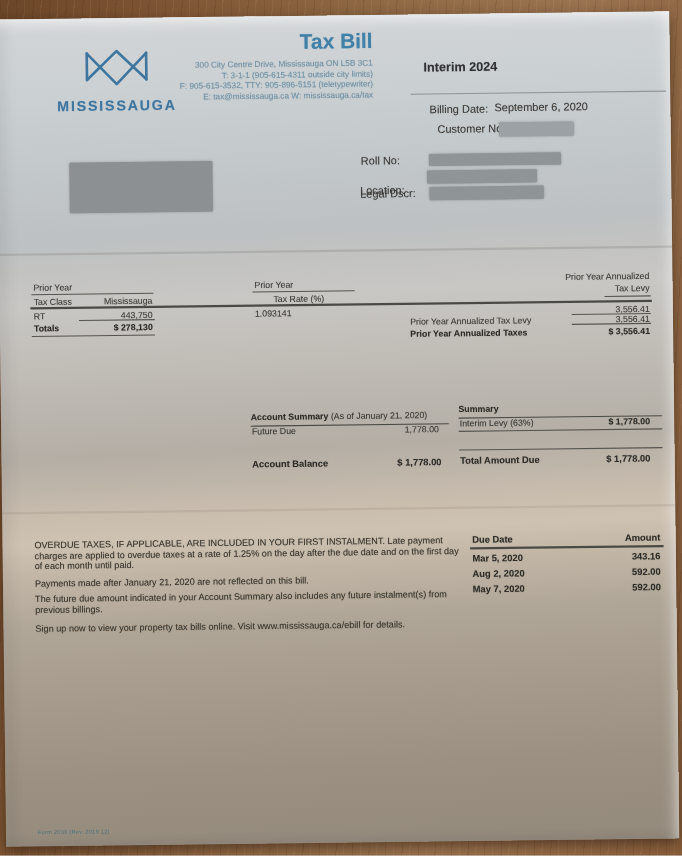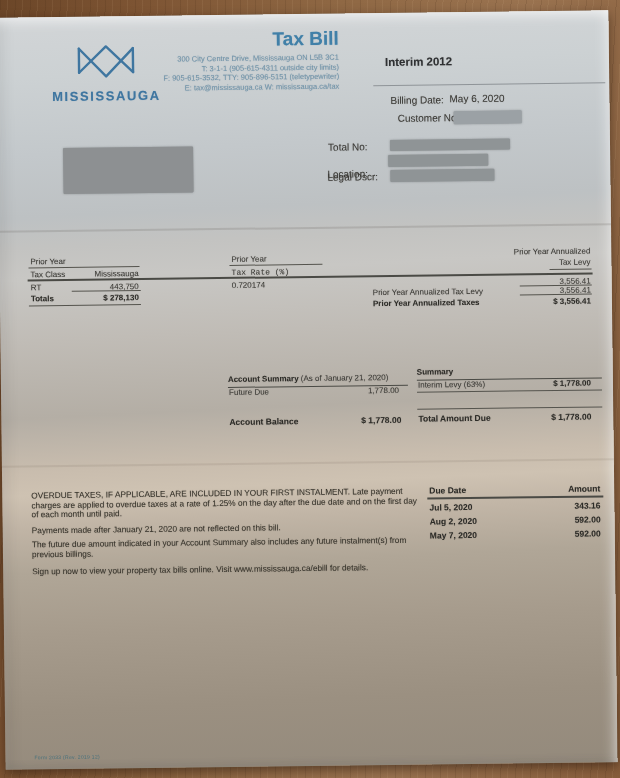--- a/index.html
+++ b/index.html
@@ -51,57 +51,57 @@
     <div class="abs" style="left:50px;top:72px;width:118px;text-align:center;font-size:13px;font-weight:bold;letter-spacing:1.6px;color:#3f76a0;text-shadow:0 0 1px rgba(63,118,160,.4);">MISSISSAUGA</div>
 
     <div class="abs" style="left:120px;top:14px;width:222px;text-align:right;font-size:19px;font-weight:bold;color:#4180a8;text-shadow:0 0 1px rgba(65,128,168,.45);">Tax Bill</div>
     <div class="abs" style="left:120px;top:39px;width:222px;">
       <div class="addr">300 City Centre Drive, Mississauga ON  L5B 3C1</div>
       <div class="addr">T: 3-1-1 (905-615-4311 outside city limits)</div>
       <div class="addr">F: 905-615-3532, TTY: 905-896-5151 (teletypewriter)</div>
       <div class="addr">E: tax@mississauga.ca  W: mississauga.ca/tax</div>
     </div>
 
-    <div class="abs t b" style="left:388px;top:44px;font-size:11.5px;color:#2f3133;">Interim 2012</div>
+    <div class="abs t b" style="left:388px;top:44px;font-size:11.5px;color:#2f3133;">Interim 2024</div>
 
     <div class="hline" style="left:376px;top:72px;width:232px;background:#8f9498;"></div>
     <div class="abs t9" style="left:393px;top:82px;">Billing Date:</div>
-    <div class="abs t9" style="left:452px;top:81px;">May 6, 2020</div>
+    <div class="abs t9" style="left:452px;top:81px;">September 6, 2020</div>
     <div class="abs t9" style="left:400px;top:100px;">Customer No:</div>
     <div class="redact" style="left:456px;top:99px;width:68px;height:13px;background:#9ba1a5;"></div>
 
     <div class="redact" style="left:65px;top:131px;width:130px;height:46px;background:#8d9092;"></div>
 
-    <div class="abs t9" style="left:330px;top:128px;">Total No:</div>
+    <div class="abs t9" style="left:330px;top:128px;">Roll No:</div>
     <div class="redact" style="left:392px;top:127px;width:120px;height:11px;"></div>
     <div class="abs t9" style="left:329px;top:155px;">Location:</div>
     <div class="redact" style="left:390px;top:142px;width:100px;height:12px;"></div>
     <div class="abs t9" style="left:329px;top:158px;">Legal Dscr:</div>
     <div class="redact" style="left:392px;top:157px;width:104px;height:12px;"></div>
 
     <div class="abs t" style="left:31px;top:240px;">Prior Year</div>
     <div class="hline" style="left:29px;top:250px;width:111px;"></div>
     <div class="row t" style="left:31px;top:253px;width:108px;">
       <span>Tax Class</span>
       <span>Mississauga</span>
     </div>
     <div class="abs t" style="left:232px;top:240px;">Prior Year</div>
     <div class="hline" style="left:230px;top:250px;width:93px;"></div>
-    <div class="abs t" style="left:232px;top:253px;font-family:Liberation Mono, monospace;">Tax Rate (%)</div>
+    <div class="abs t" style="left:249px;top:253px;">Tax Rate (%)</div>
     <div class="abs t" style="left:450px;top:236px;width:141px;text-align:right;">Prior Year Annualized</div>
     <div class="abs t" style="left:450px;top:247px;width:141px;text-align:right;">Tax Levy</div>
     <div class="hline" style="left:550px;top:258px;width:42px;"></div>
 
     <div class="hline2" style="left:28px;top:262px;width:565px;"></div>
 
     <div class="row t" style="left:31px;top:266px;width:108px;">
       <span>RT</span>
       <span>443,750</span>
     </div>
-    <div class="abs t" style="left:232px;top:266px;">0.720174</div>
+    <div class="abs t" style="left:232px;top:266px;">1.093141</div>
     <div class="abs t" style="left:480px;top:266px;width:111px;text-align:right;">3,556.41</div>
     <div class="hline" style="left:72px;top:274px;width:69px;"></div>
     <div class="hline" style="left:520px;top:274px;width:72px;"></div>
 
     <div class="row t b" style="left:31px;top:277px;width:108px;">
       <span>Totals</span>
       <span>$ 278,130</span>
     </div>
     <div class="hline" style="left:29px;top:288px;width:112px;"></div>
 
@@ -144,21 +144,21 @@
     <div class="note" style="top:509px;">Payments made after January 21, 2020 are not reflected on this bill.</div>
     <div class="note" style="top:523px;">The future due amount indicated in your Account Summary also includes any future instalment(s) from previous billings.</div>
     <div class="note" style="top:550px;">Sign up now to view your property tax bills online. Visit www.mississauga.ca/ebill for details.</div>
 
     <div class="row t85 b" style="left:427px;top:473px;width:171px;">
       <span>Due Date</span>
       <span>Amount</span>
     </div>
     <div class="hline2" style="left:425px;top:485px;width:176px;"></div>
     <div class="row t85 b" style="left:427px;top:490px;width:171px;">
-      <span>Jul 5, 2020</span>
+      <span>Mar 5, 2020</span>
       <span>343.16</span>
     </div>
     <div class="row t85 b" style="left:427px;top:504px;width:171px;">
       <span>Aug 2, 2020</span>
       <span>592.00</span>
     </div>
     <div class="row t85 b" style="left:427px;top:518px;width:171px;">
       <span>May 7, 2020</span>
       <span>592.00</span>
     </div>

